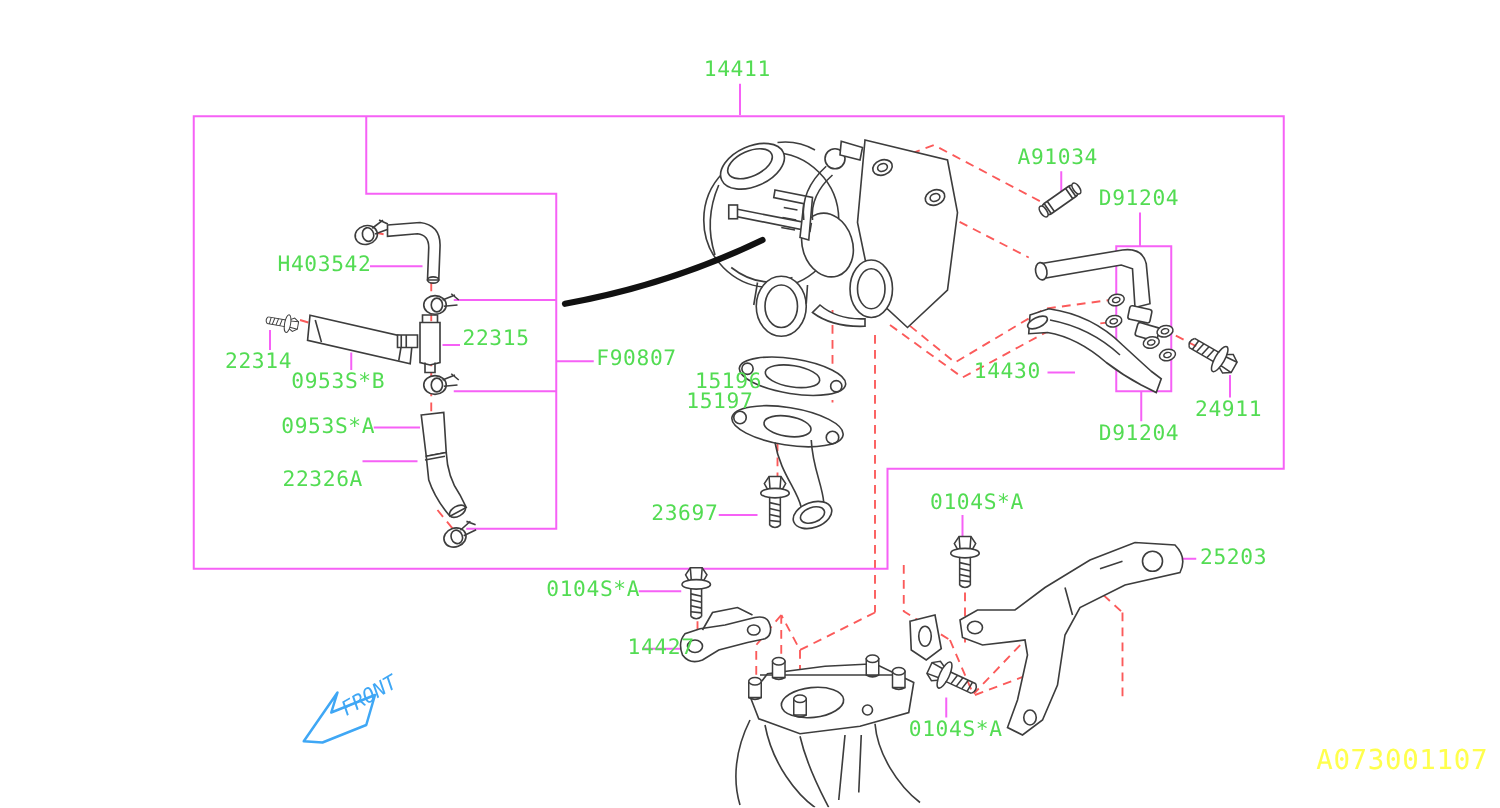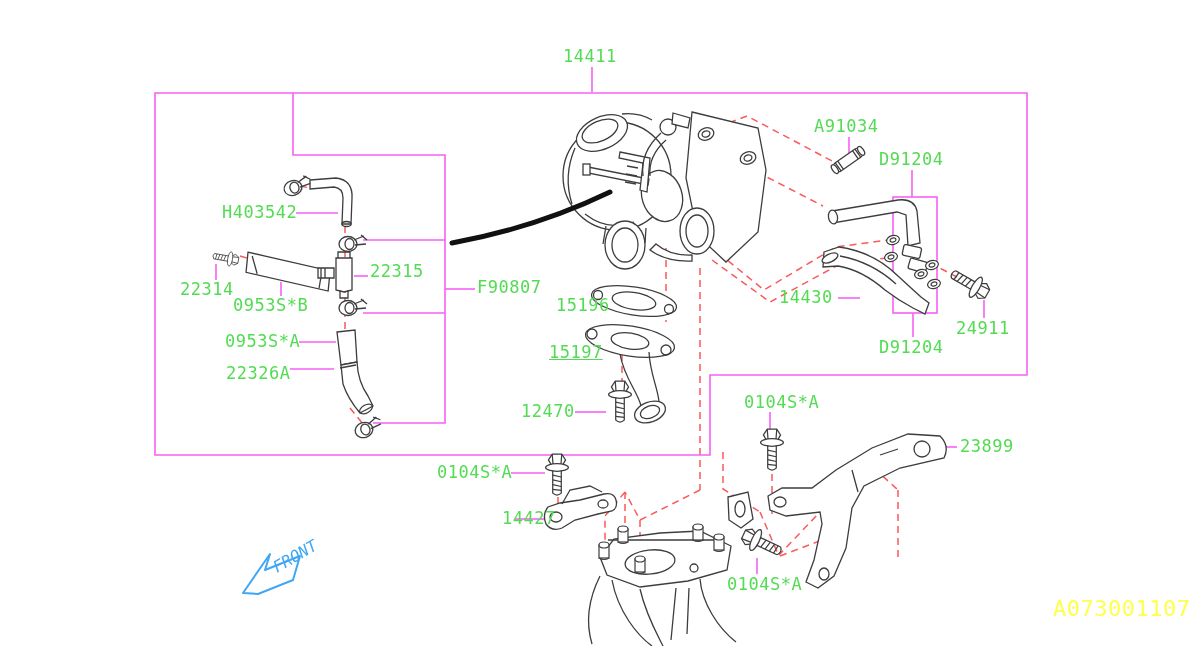--- a/index.html
+++ b/index.html
@@ -242,29 +242,29 @@
 <div id="labels">
       <div class="part-label" style="left: 563px; top: 48px;">14411</div>
       <div class="part-label" style="left: 814px; top: 118px;">A91034</div>
       <div class="part-label" style="left: 879px; top: 151px;">D91204</div>
       <div class="part-label" style="left: 222px; top: 204px;">H403542</div>
       <div class="part-label" style="left: 370px; top: 263px; text-align: center;">22315</div>
       <div class="part-label" style="left: 180px; top: 281px;">22314</div>
       <div class="part-label" style="left: 233px; top: 297px;">0953S*B</div>
       <div class="part-label" style="left: 477px; top: 279px; text-align: center;">F90807</div>
       <div class="part-label" style="left: 556px; top: 297px;">15196</div>
-      <div class="part-label" style="left: 549px; top: 344px; text-decoration: underline;">15197</div>
+      <div class="part-label" style="left: 549px; top: 313px;">15197</div>
       <div class="part-label" style="left: 779px; top: 289px;">14430</div>
       <div class="part-label" style="left: 225px; top: 333px;">0953S*A</div>
       <div class="part-label" style="left: 956px; top: 320px;">24911</div>
       <div class="part-label" style="left: 879px; top: 339px;">D91204</div>
-      <div class="part-label" style="left: 226px; top: 365px; text-align: right;">22326A</div>
-      <div class="part-label" style="left: 521px; top: 403px;">12470</div>
+      <div class="part-label" style="left: 226px; top: 376px; text-align: right;">22326A</div>
+      <div class="part-label" style="left: 521px; top: 403px;">23697</div>
       <div class="part-label" style="left: 744px; top: 394px;">0104S*A</div>
-      <div class="part-label" style="left: 960px; top: 438px;">23899</div>
+      <div class="part-label" style="left: 960px; top: 438px;">25203</div>
       <div class="part-label" style="left: 437px; top: 464px;">0104S*A</div>
       <div class="part-label" style="left: 461px; top: 510px; margin-left: 41px;">14427</div>
       <div class="part-label" style="left: 727px; top: 576px;">0104S*A</div>
     </div>
 
 <div class="code-label" style="left:1053px;top:598px;">A073001107</div>
 
 </div>
 
 </body></html>

